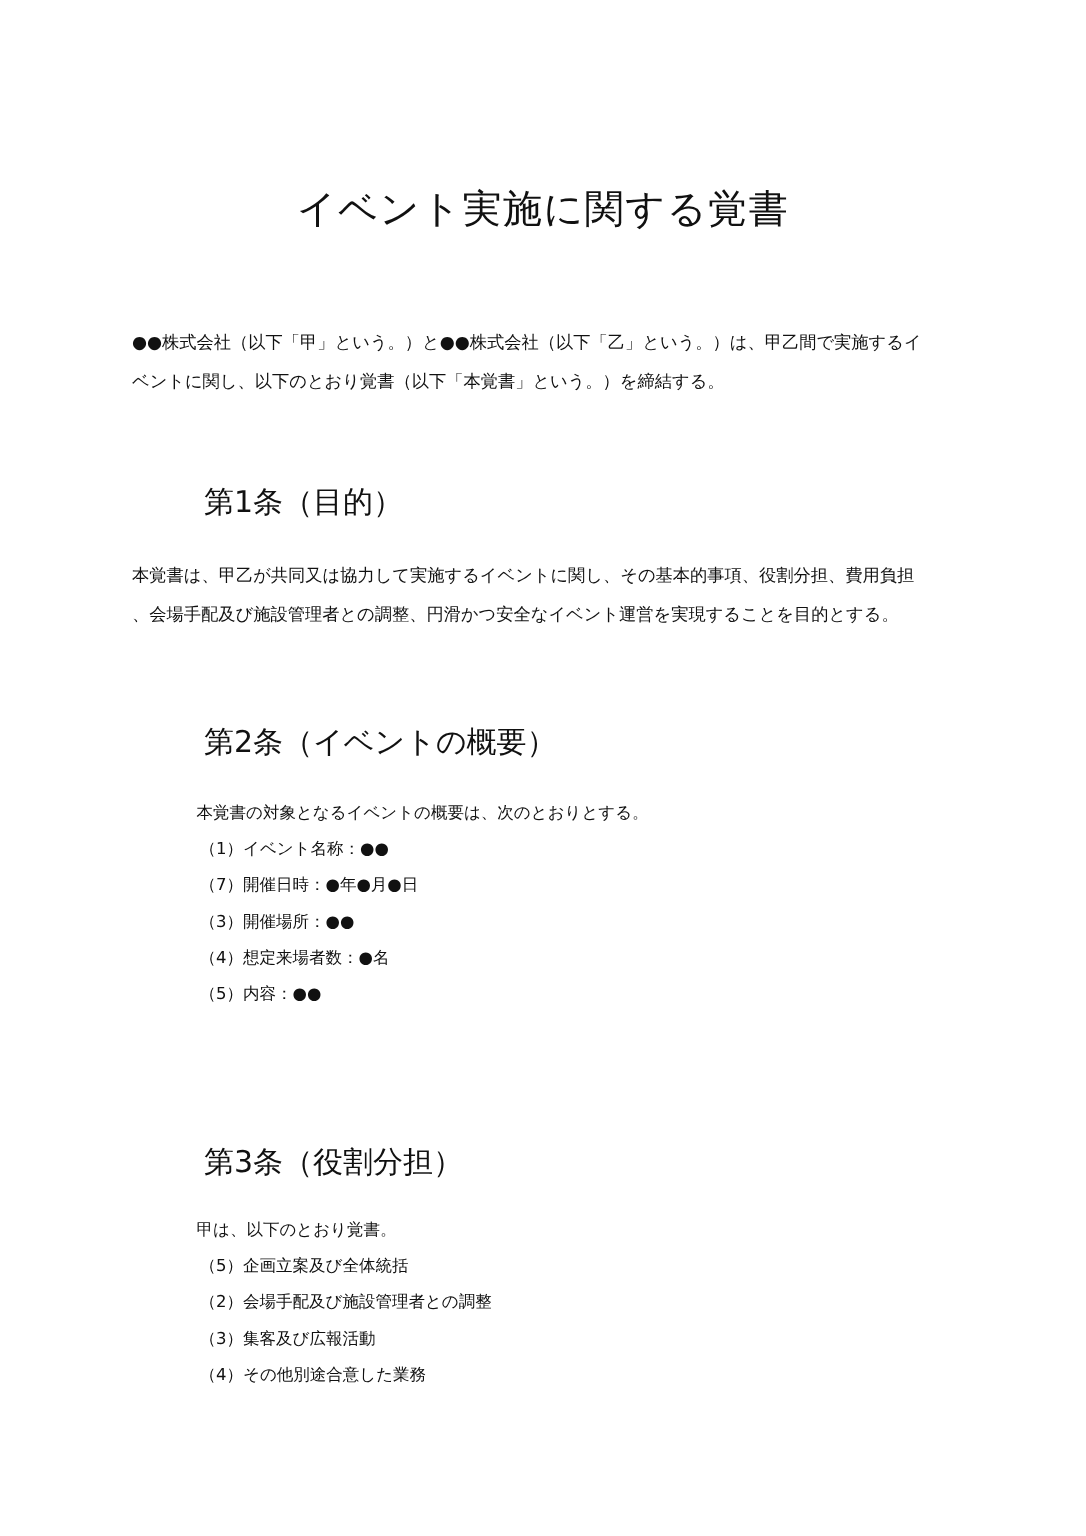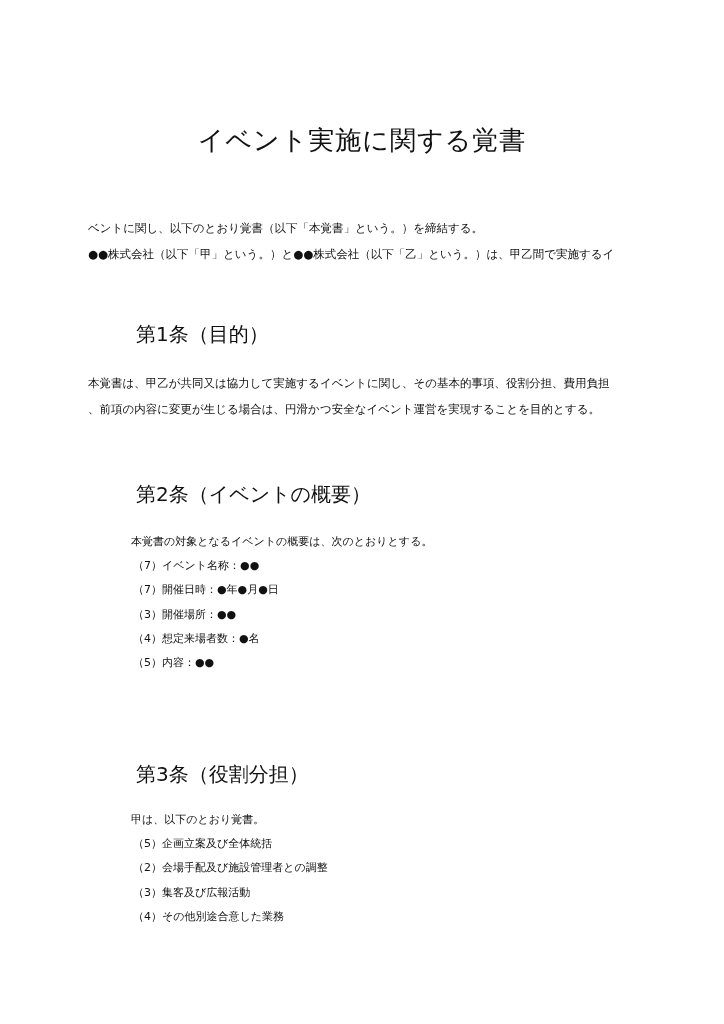--- a/index.html
+++ b/index.html
@@ -78,34 +78,34 @@
     .art3-block { top: 808px; }
   </style>
 </head>
 <body>
 
 <div class="page">
 
   <div class="doc-title">イベント実施に関する覚書</div>
 
   <div class="para intro">
+    <span class="line">●●株式会社（以下「甲」という。）と●●株式会社（以下「乙」という。）は、甲乙間で実施するイ</span>
     <span class="line">ベントに関し、以下のとおり覚書（以下「本覚書」という。）を締結する。</span>
-    <span class="line">●●株式会社（以下「甲」という。）と●●株式会社（以下「乙」という。）は、甲乙間で実施するイ</span>
   </div>
 
   <div class="heading h1">第1条（目的）</div>
   <div class="para art1-body">
     <span class="line">本覚書は、甲乙が共同又は協力して実施するイベントに関し、その基本的事項、役割分担、費用負担</span>
-    <span class="line">、前項の内容に変更が生じる場合は、円滑かつ安全なイベント運営を実現することを目的とする。</span>
+    <span class="line">、会場手配及び施設管理者との調整、円滑かつ安全なイベント運営を実現することを目的とする。</span>
   </div>
 
   <div class="heading h2">第2条（イベントの概要）</div>
   <div class="indent-block art2-block">
     <span class="line">本覚書の対象となるイベントの概要は、次のとおりとする。</span>
-    <span class="item">（7）イベント名称：●●</span>
+    <span class="item">（1）イベント名称：●●</span>
     <span class="item">（7）開催日時：●年●月●日</span>
     <span class="item">（3）開催場所：●●</span>
     <span class="item">（4）想定来場者数：●名</span>
     <span class="item">（5）内容：●●</span>
   </div>
 
   <div class="heading h3">第3条（役割分担）</div>
   <div class="indent-block art3-block">
     <span class="line">甲は、以下のとおり覚書。</span>
     <span class="item">（5）企画立案及び全体統括</span>

